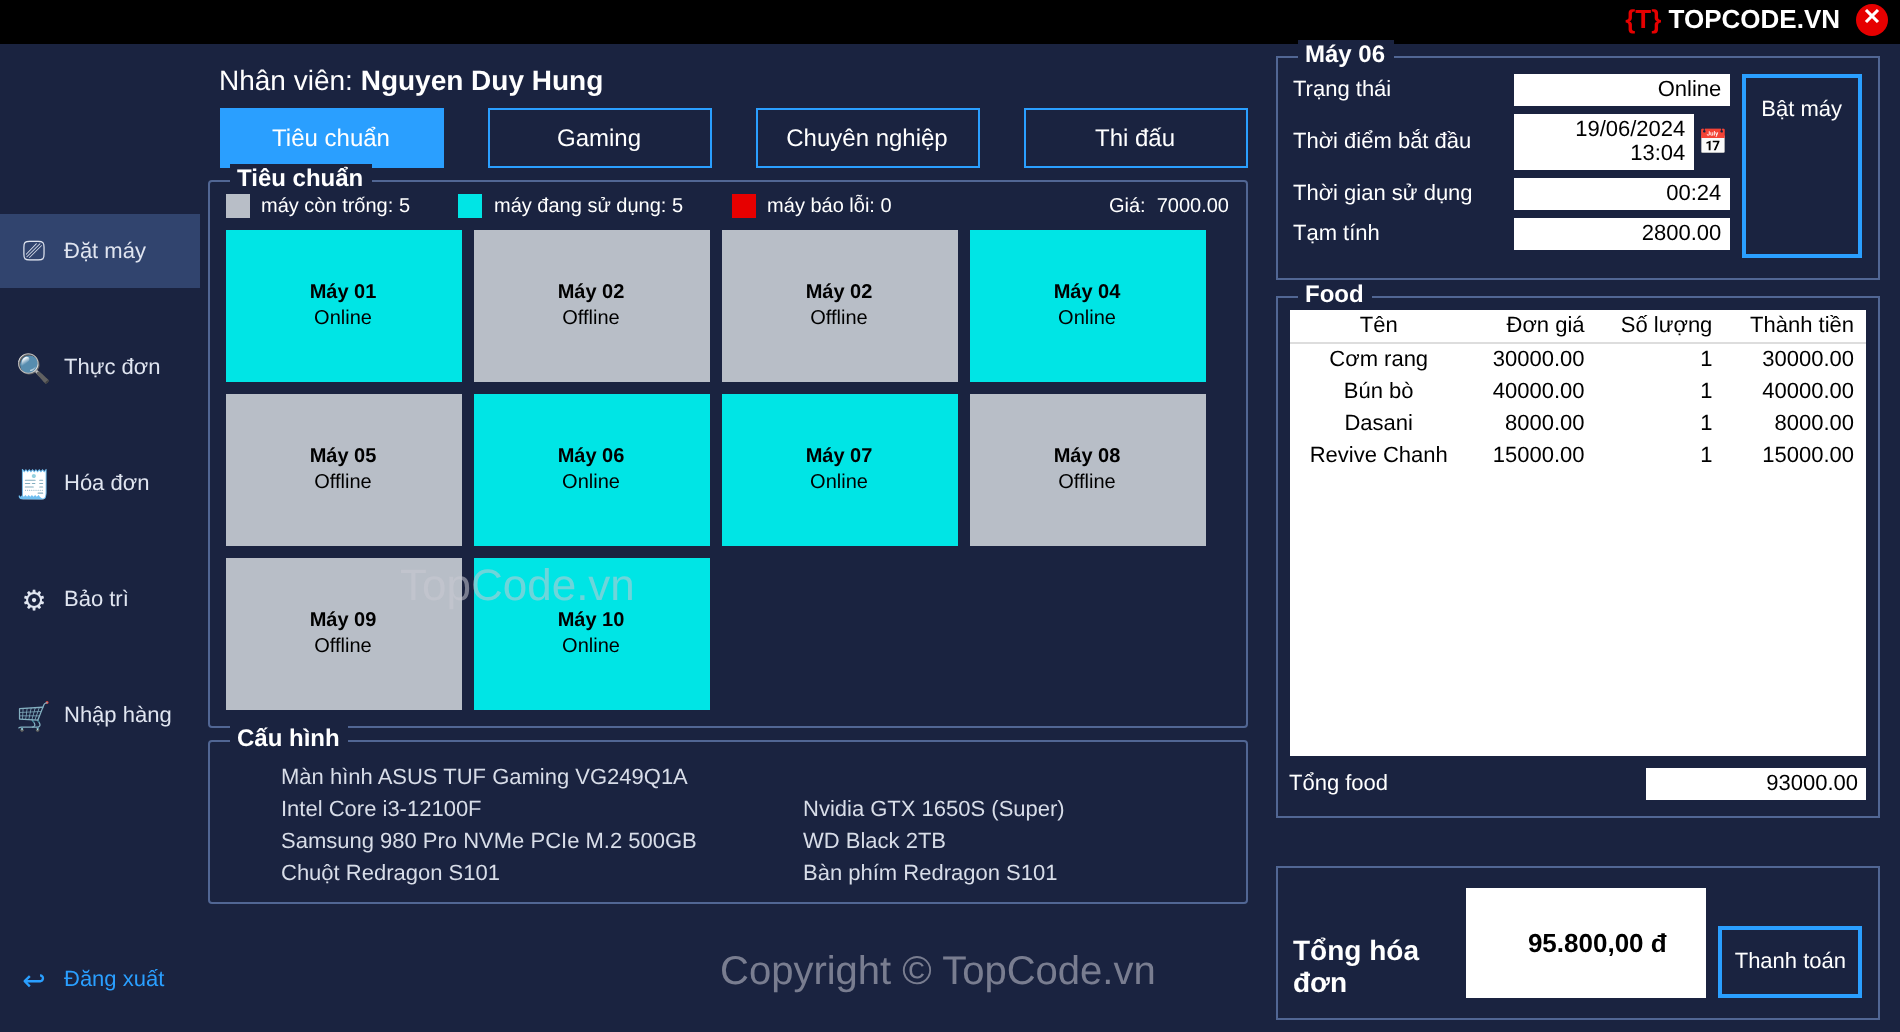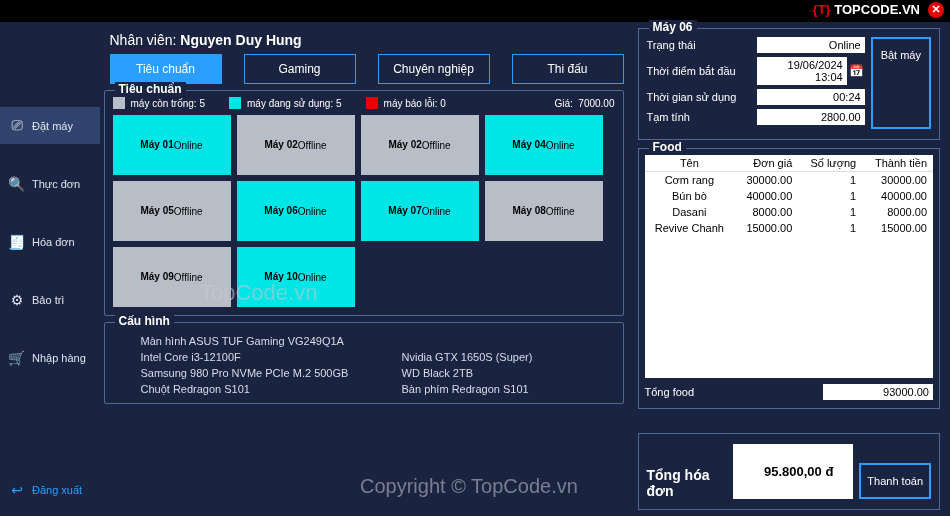--- a/index.html
+++ b/index.html
@@ -23,21 +23,21 @@
 .group{border:1px solid #516694;border-radius:2px;padding:6px 8px 8px;position:relative}
 .group>.legend{position:absolute;top:-9px;left:10px;background:#1a2340;padding:0 4px;font-size:12px;font-weight:bold}
 .status-row{display:flex;align-items:center;gap:6px;font-size:10px;margin-bottom:6px}
 .sq{width:12px;height:12px;display:inline-block}
 .sq.free{background:#b8bec7}
 .sq.use{background:#00e5e5}
 .sq.err{background:#e60000}
 .status-row .lbl{margin-right:18px}
 .price{margin-left:auto}
 .grid{display:flex;flex-wrap:wrap;gap:6px}
-.pc{width:118px;height:60px;display:flex;flex-direction:row;align-items:center;justify-content:center;font-size:10px;color:#000;cursor:pointer}
+.pc{width:118px;height:76px;display:flex;flex-direction:column;align-items:center;justify-content:center;font-size:10px;color:#000;cursor:pointer}
 .pc.on{background:#00e5e5}
 .pc.off{background:#b8bec7}
 .pc .nm{font-weight:bold;margin-bottom:2px}
 .cfg{margin-top:6px}
 .cfg-body{display:grid;grid-template-columns:1fr 1fr;gap:4px 20px;padding-top:6px;font-size:11px;color:#d8dde8}
 .cfg-body div{padding-left:28px}
 .right{width:320px;padding:6px 10px 6px 6px;display:flex;flex-direction:column}
 .info-group{border:1px solid #516694;padding:8px 8px 10px;position:relative;margin-bottom:8px}
 .info-group .legend{position:absolute;top:-9px;left:10px;background:#1a2340;padding:0 4px;font-size:12px;font-weight:bold}
 .info-row{display:flex;align-items:center;margin-bottom:4px}

